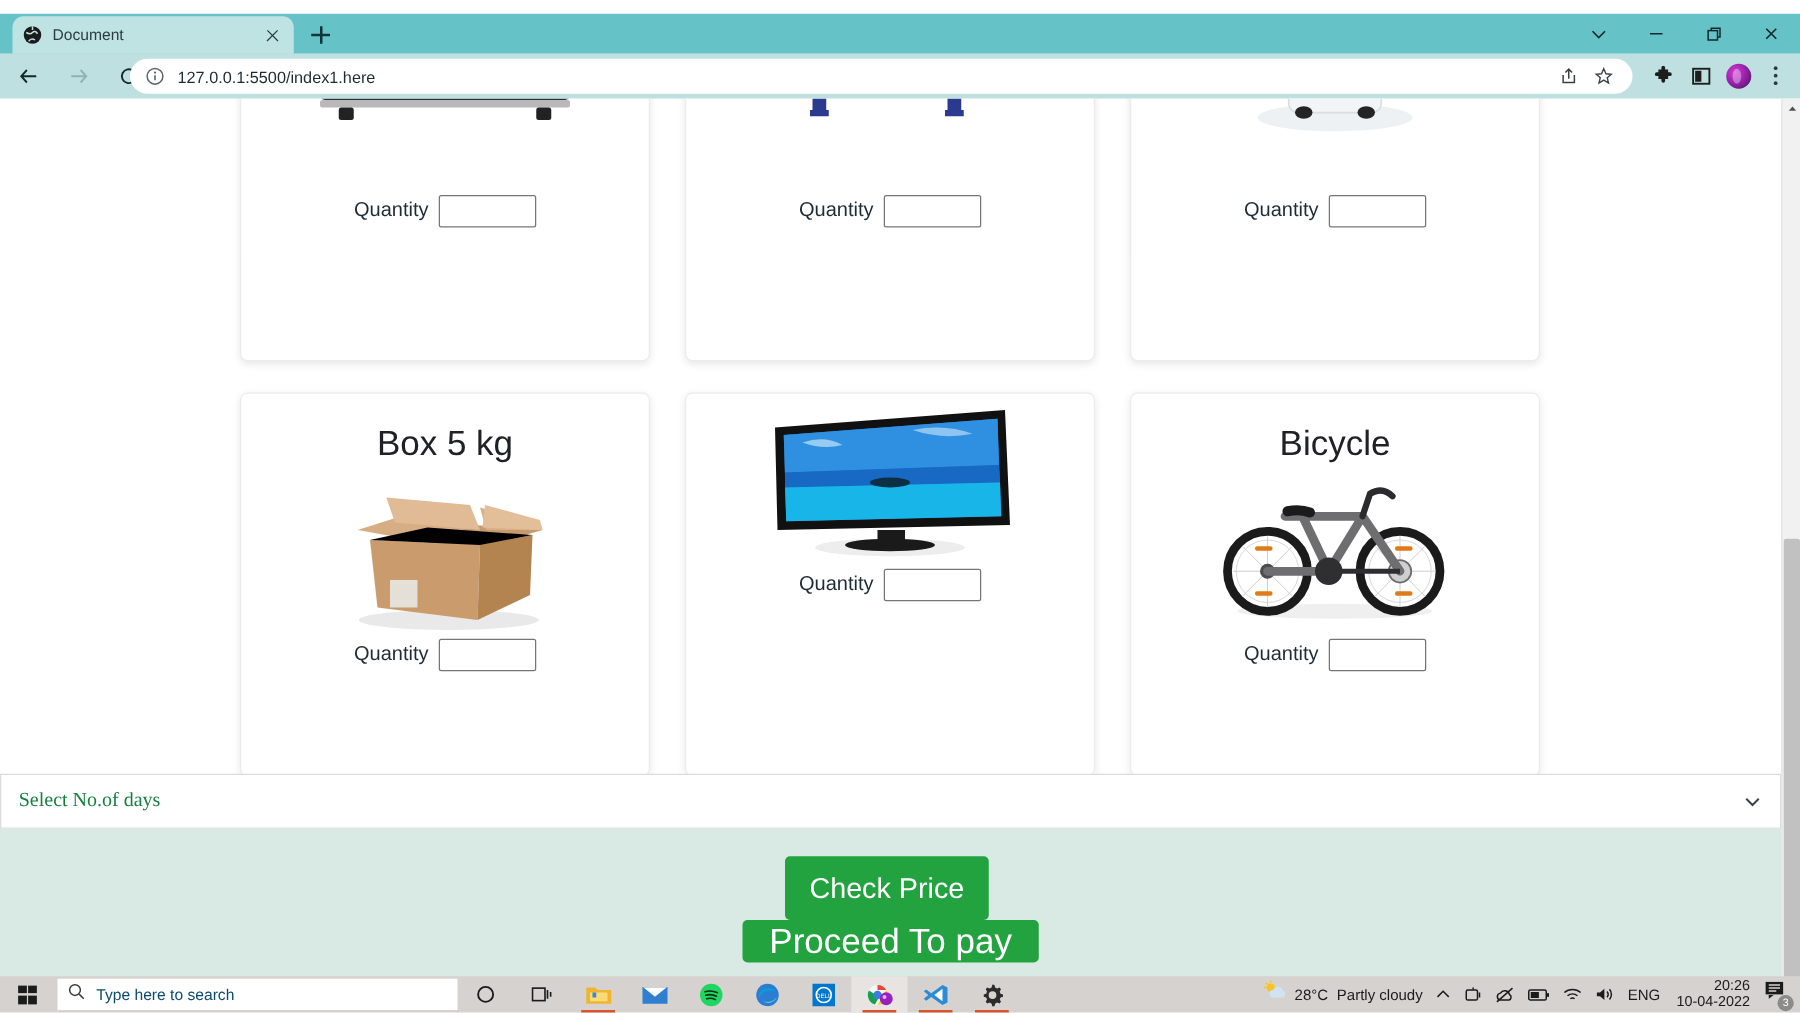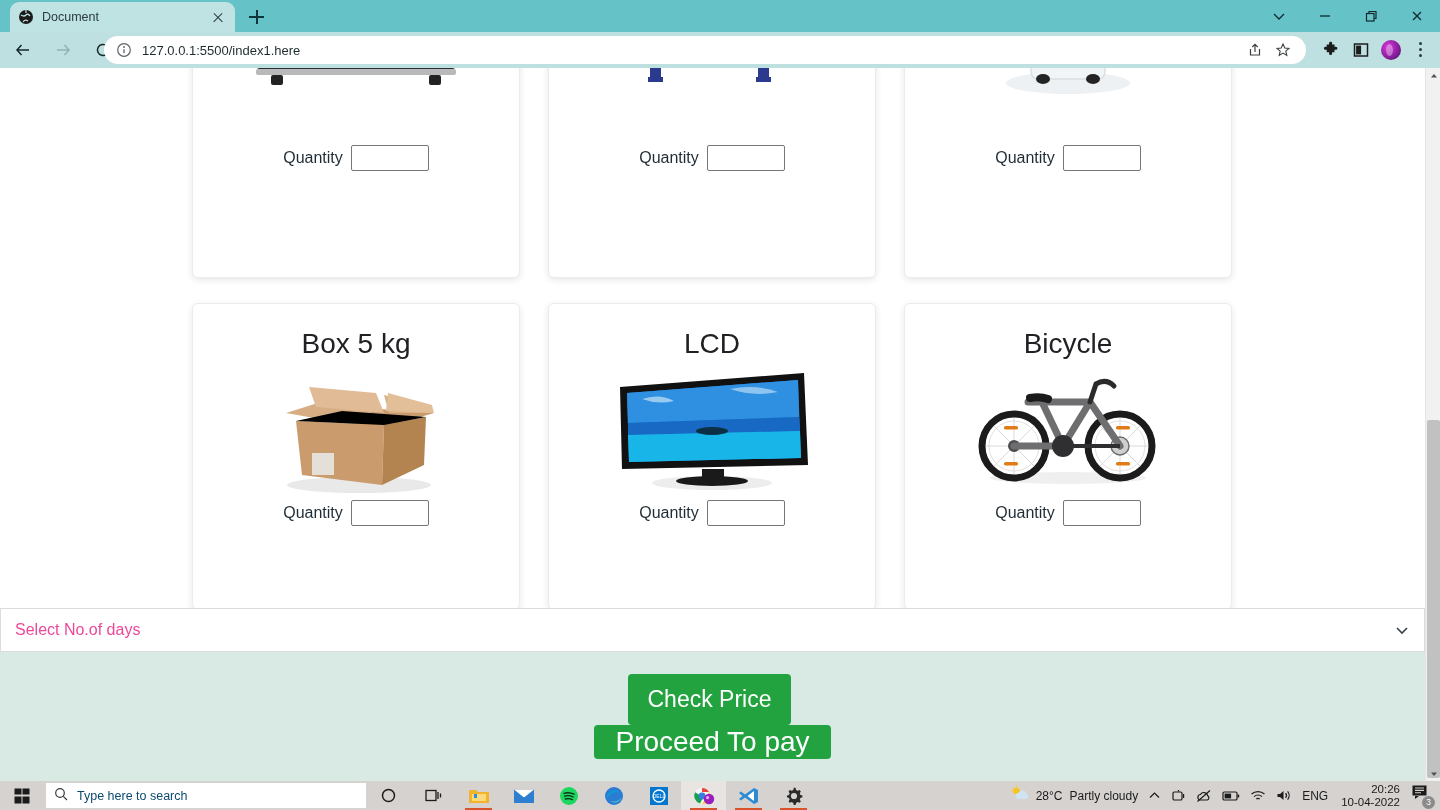--- a/index.html
+++ b/index.html
@@ -4,21 +4,21 @@
 <style>
   * { box-sizing: border-box; margin: 0; padding: 0; }
   html, body {
     width: 1440px; height: 810px;
     overflow: hidden;
     font-family: "Liberation Sans", sans-serif;
     background: #ffffff;
   }
 
   
-  .browser { position: absolute; left:0; top:0; width:1440px; height:781px; }
+  .browser { position: absolute; left:0; top:11px; width:1440px; height:781px; }
 
   .tabstrip {
     position: absolute; left:0; top:0; width:1440px; height:32px;
     background:#65c3c8;
   }
   .tab {
     position:absolute; left:10px; top:2px; width:225px; height:30px;
     background:#bfe3e3; border-radius:9px 9px 0 0;
     display:flex; align-items:center; padding:0 8px;
   }
@@ -127,21 +127,21 @@
   #card-r2c1 { left:192px; }
   #card-r2c2 { left:548px; }
   #card-r2c3 { left:904px; }
 
   
   .select-wrap {
     position:absolute; left:0; top:540px; width:1425px; height:44px;
     background:#ffffff; border:1px solid #dcdcdc;
     display:flex; align-items:center; padding:0 14px;
   }
-  .select-text { font-size:16px; color:#ec4899; flex:1 1 auto; }
+  .select-text { font-size:16px; color:#15803d; flex:1 1 auto;font-family:Liberation Serif, serif; }
   .chev { width:16px; height:16px; flex:0 0 auto; }
 
   
   .footer {
     position:absolute; left:0; top:584px; width:1425px; height:129px;
     background:#d9eae4;
     display:flex; align-items:center; justify-content:center;flex-direction:column;
   }
   .btn {
     background:#22a33f; color:#ffffff; border:none; border-radius:4px;
@@ -395,21 +395,20 @@
               <rect x="48" y="88" width="22" height="22" fill="#e4e0d8"></rect>
             </svg>
           </div>
           <div class="qty-row">
             <span class="qty-label">Quantity</span>
             <input class="qty-input" type="text" value="" style="">
           </div>
         </div>
 
         <div class="card" id="card-r2c2">
-          <div class="card-title">LCD</div>
           <div class="card-media">
             <svg width="200" height="130" viewBox="0 0 200 130">
               <ellipse cx="100" cy="118" rx="60" ry="7" fill="#ededed"></ellipse>
               <path d="M8 22 L192 8 L196 100 L10 104 Z" fill="#111111"></path>
               <path d="M15 28 L186 15 L189 93 L17 97 Z" fill="#1e7fd0"></path>
               <path d="M15 28 L186 15 L187 52 L16 58 Z" fill="#2f8fe0"></path>
               <path d="M16 58 L187 52 L188 66 L16 70 Z" fill="#1769c4"></path>
               <path d="M16 70 L188 66 L189 93 L17 97 Z" fill="#18b6e8"></path>
               <ellipse cx="100" cy="66" rx="16" ry="4" fill="#0b2f45"></ellipse>
               <path d="M30 34 q18 -6 32 2 q-16 4 -32 -2 Z" fill="#bcdff5" opacity=".75"></path>

